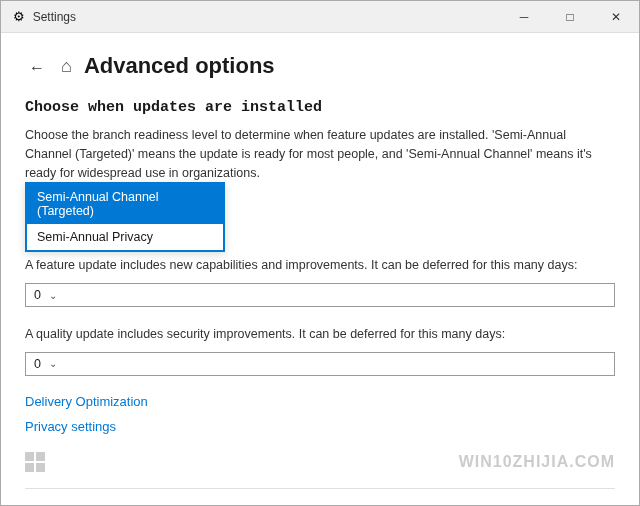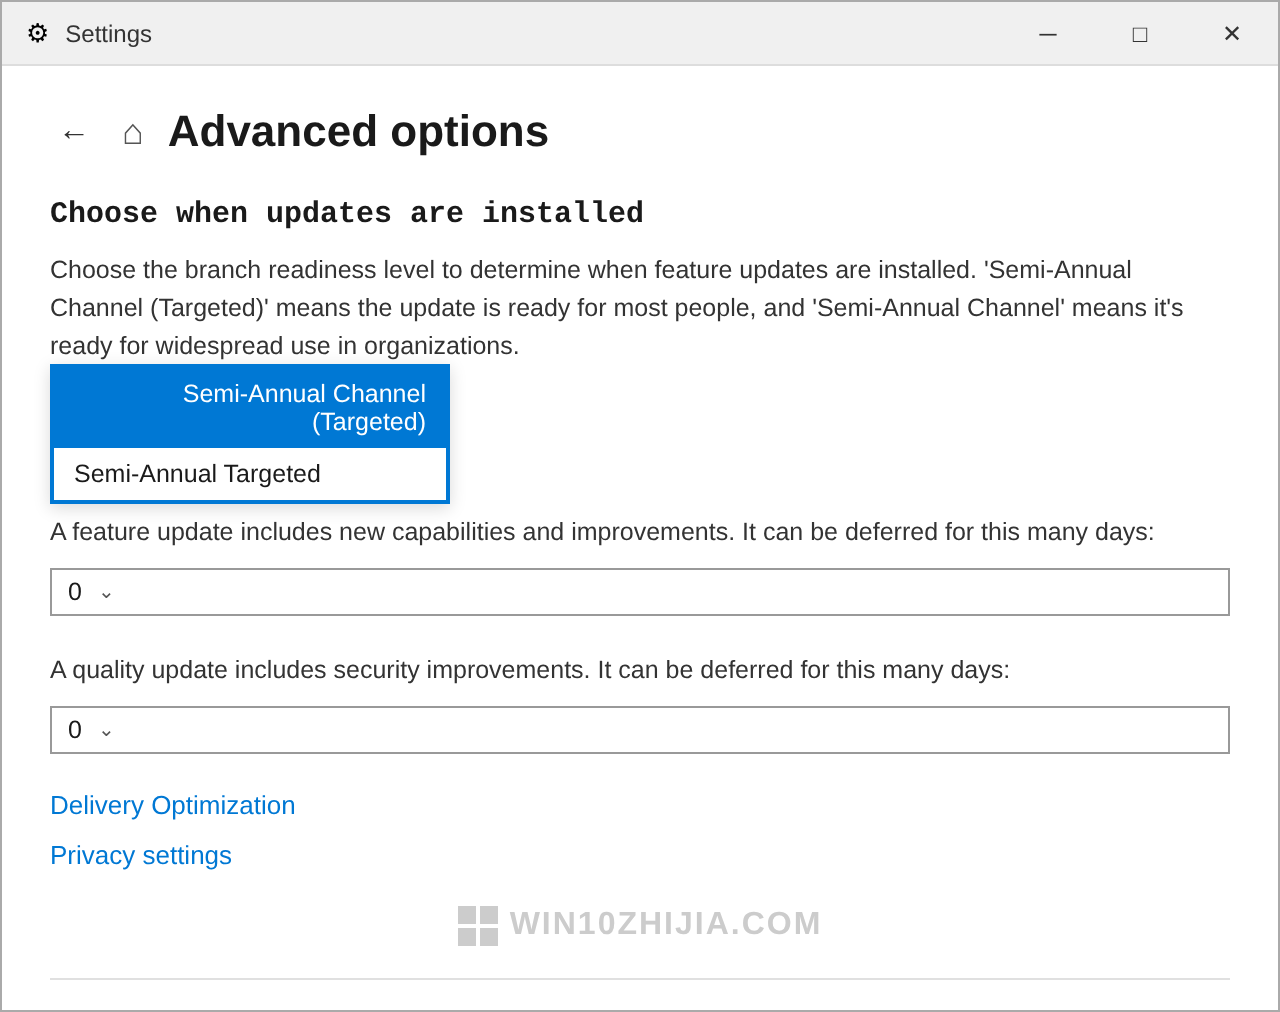--- a/index.html
+++ b/index.html
@@ -123,21 +123,20 @@
     }
     .dropdown-option {
       padding: 6px 10px;
       font-size: 12.5px;
       cursor: pointer;
       color: #1a1a1a;
     }
     .dropdown-option.selected {
       background: #0078d4;
       color: #fff;
-      text-align: right;
     }
 
     
     .dropdown-closed {
       display: flex;
       align-items: center;
       border: 1px solid #999;
       background: #fff;
       padding: 4px 8px;
       cursor: pointer;
@@ -172,21 +171,21 @@
     
     .watermark {
       text-align: center;
       padding: 8px 0;
       color: #ccc;
       font-size: 16px;
       font-weight: bold;
       letter-spacing: 1px;
       display: flex;
       align-items: center;
-      justify-content: center;
+      justify-content: space-between;
       gap: 6px;
     }
     .win-logo {
       display: inline-grid;
       grid-template-columns: 1fr 1fr;
       gap: 2px;
       width: 20px;
       height: 20px;
     }
     .win-logo span {
@@ -230,21 +229,21 @@
     
     <div class="section-title">Choose when updates are installed</div>
 
     
     <div class="description-text">Choose the branch readiness level to determine when feature updates are installed. 'Semi-Annual Channel (Targeted)' means the update is ready for most people, and 'Semi-Annual Channel' means it's ready for widespread use in organizations.</div>
 
     
     <div class="dropdown-wrapper" style="margin-bottom: 60px;">
       <div class="dropdown-open">
         <div class="dropdown-option selected">Semi-Annual Channel (Targeted)</div>
-        <div class="dropdown-option">Semi-Annual Targeted</div>
+        <div class="dropdown-option">Semi-Annual Privacy</div>
       </div>
     </div>
 
     
     <div class="update-label">A feature update includes new capabilities and improvements. It can be deferred for this many days:</div>
 
     
     <div class="dropdown-closed" style="margin-bottom: 18px;">
       <span>0</span>
       <span class="chevron-down">⌄</span>

